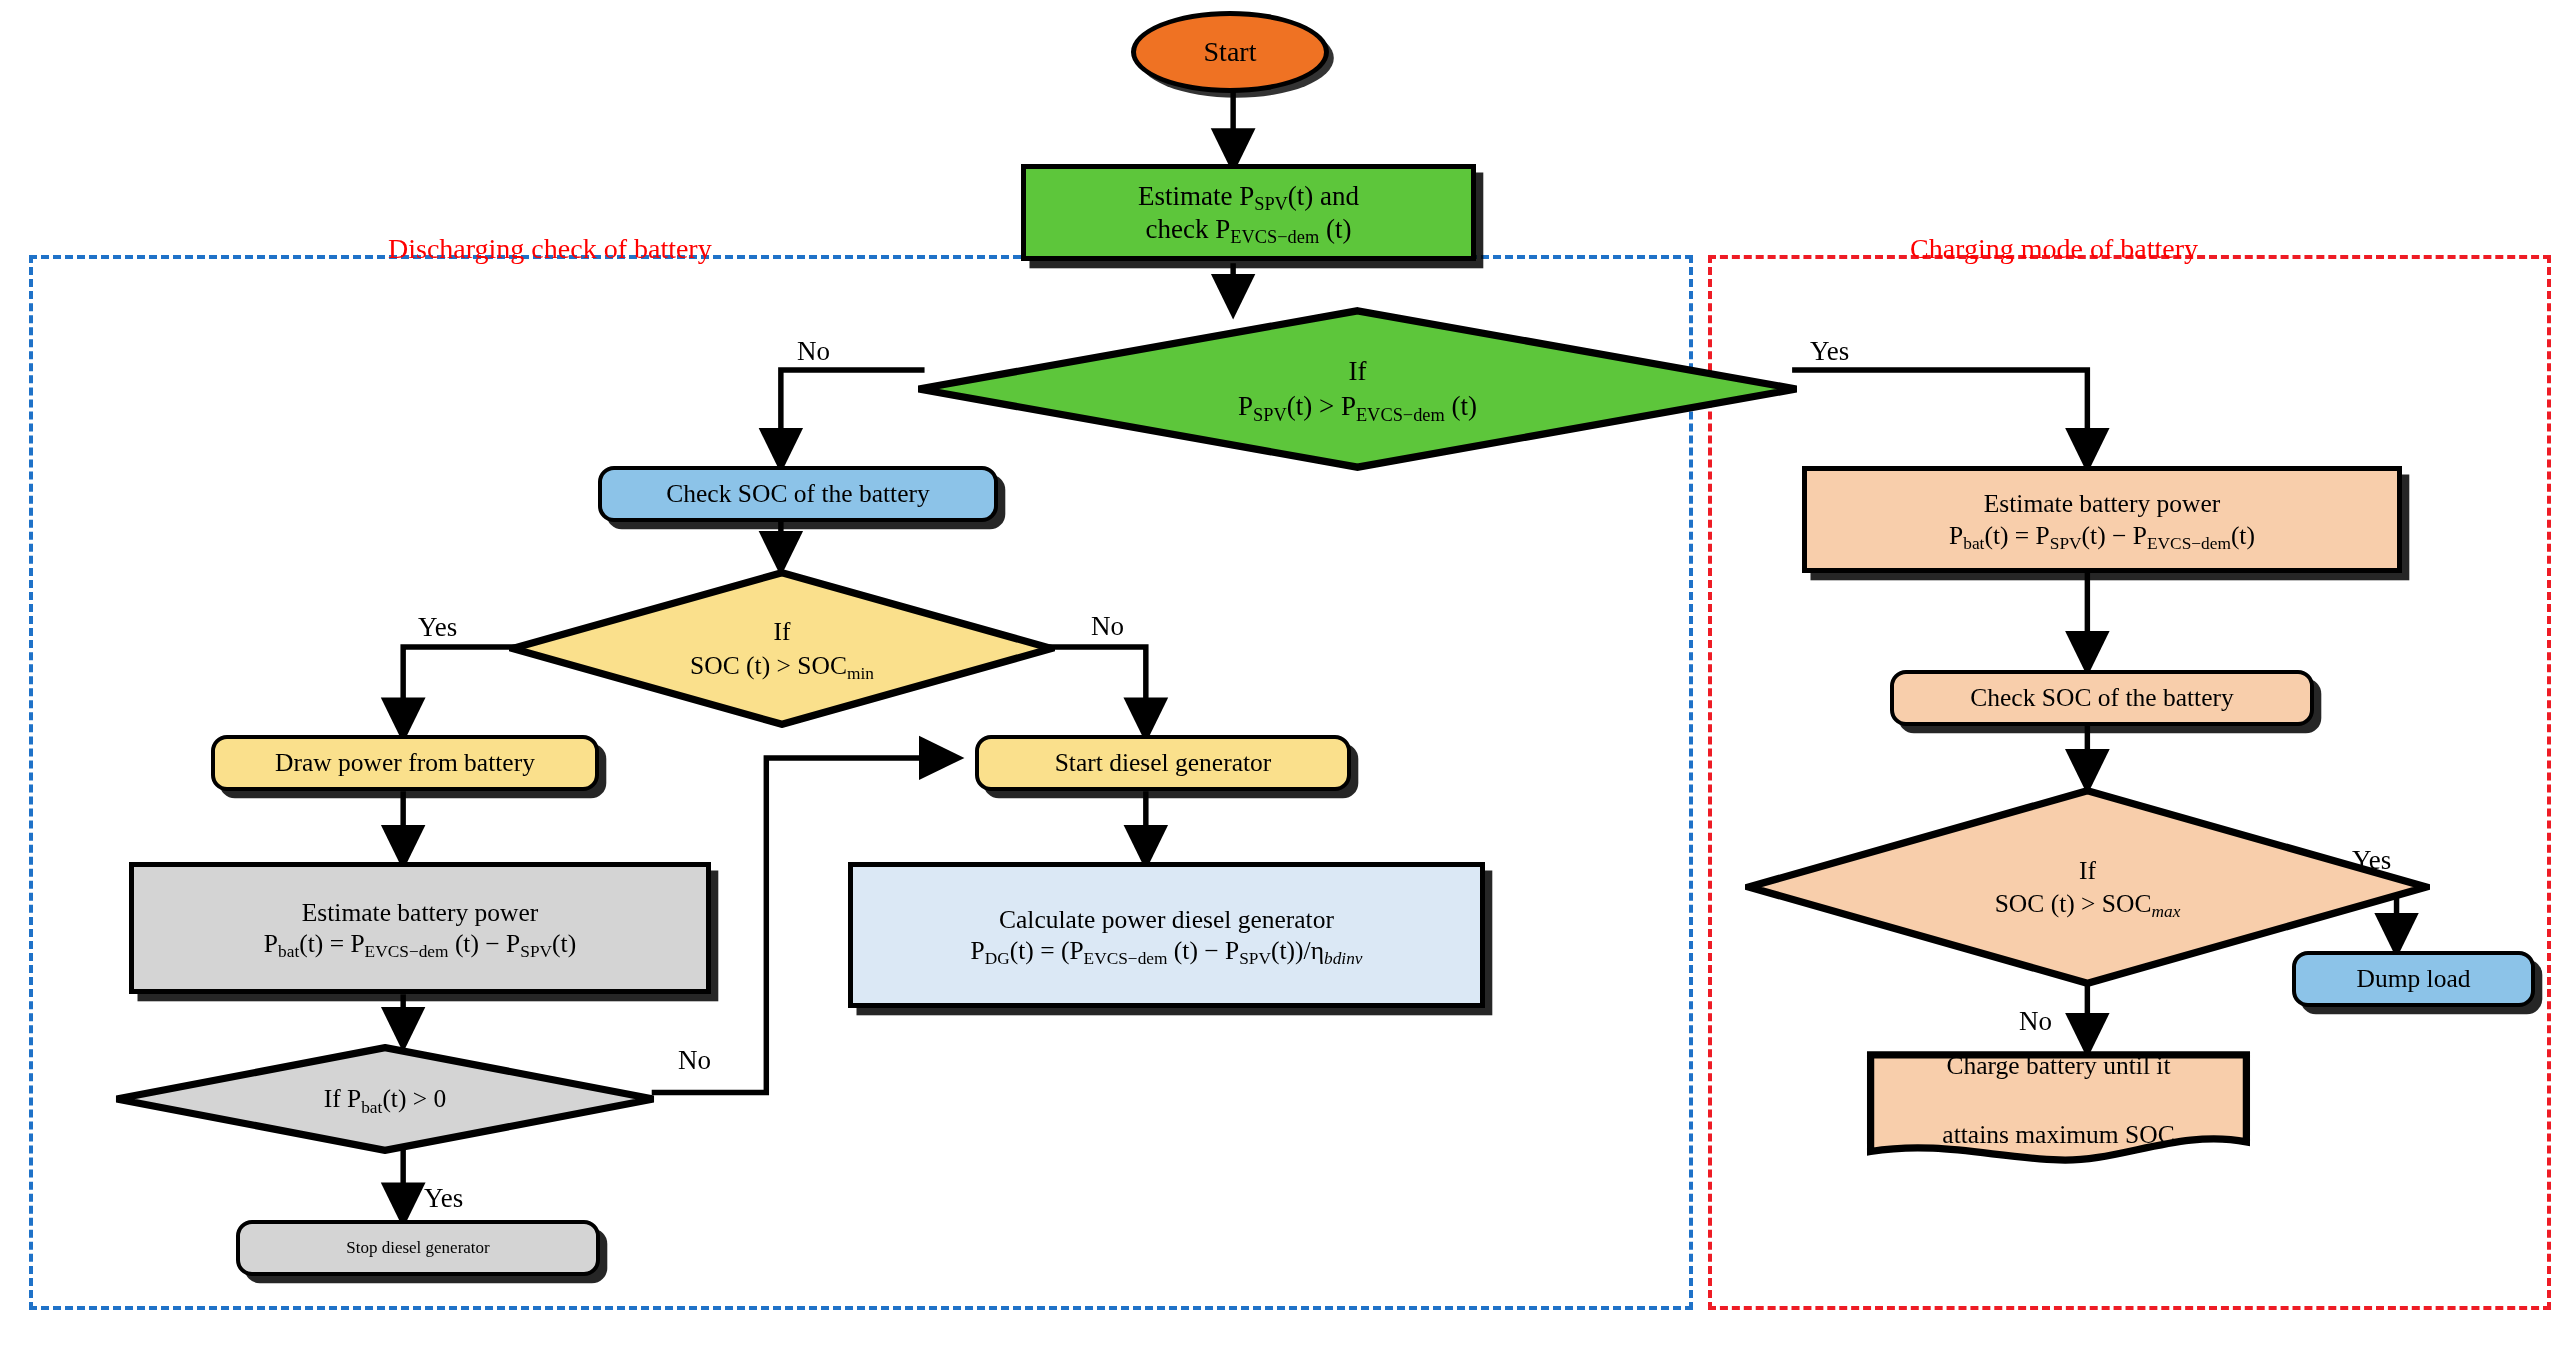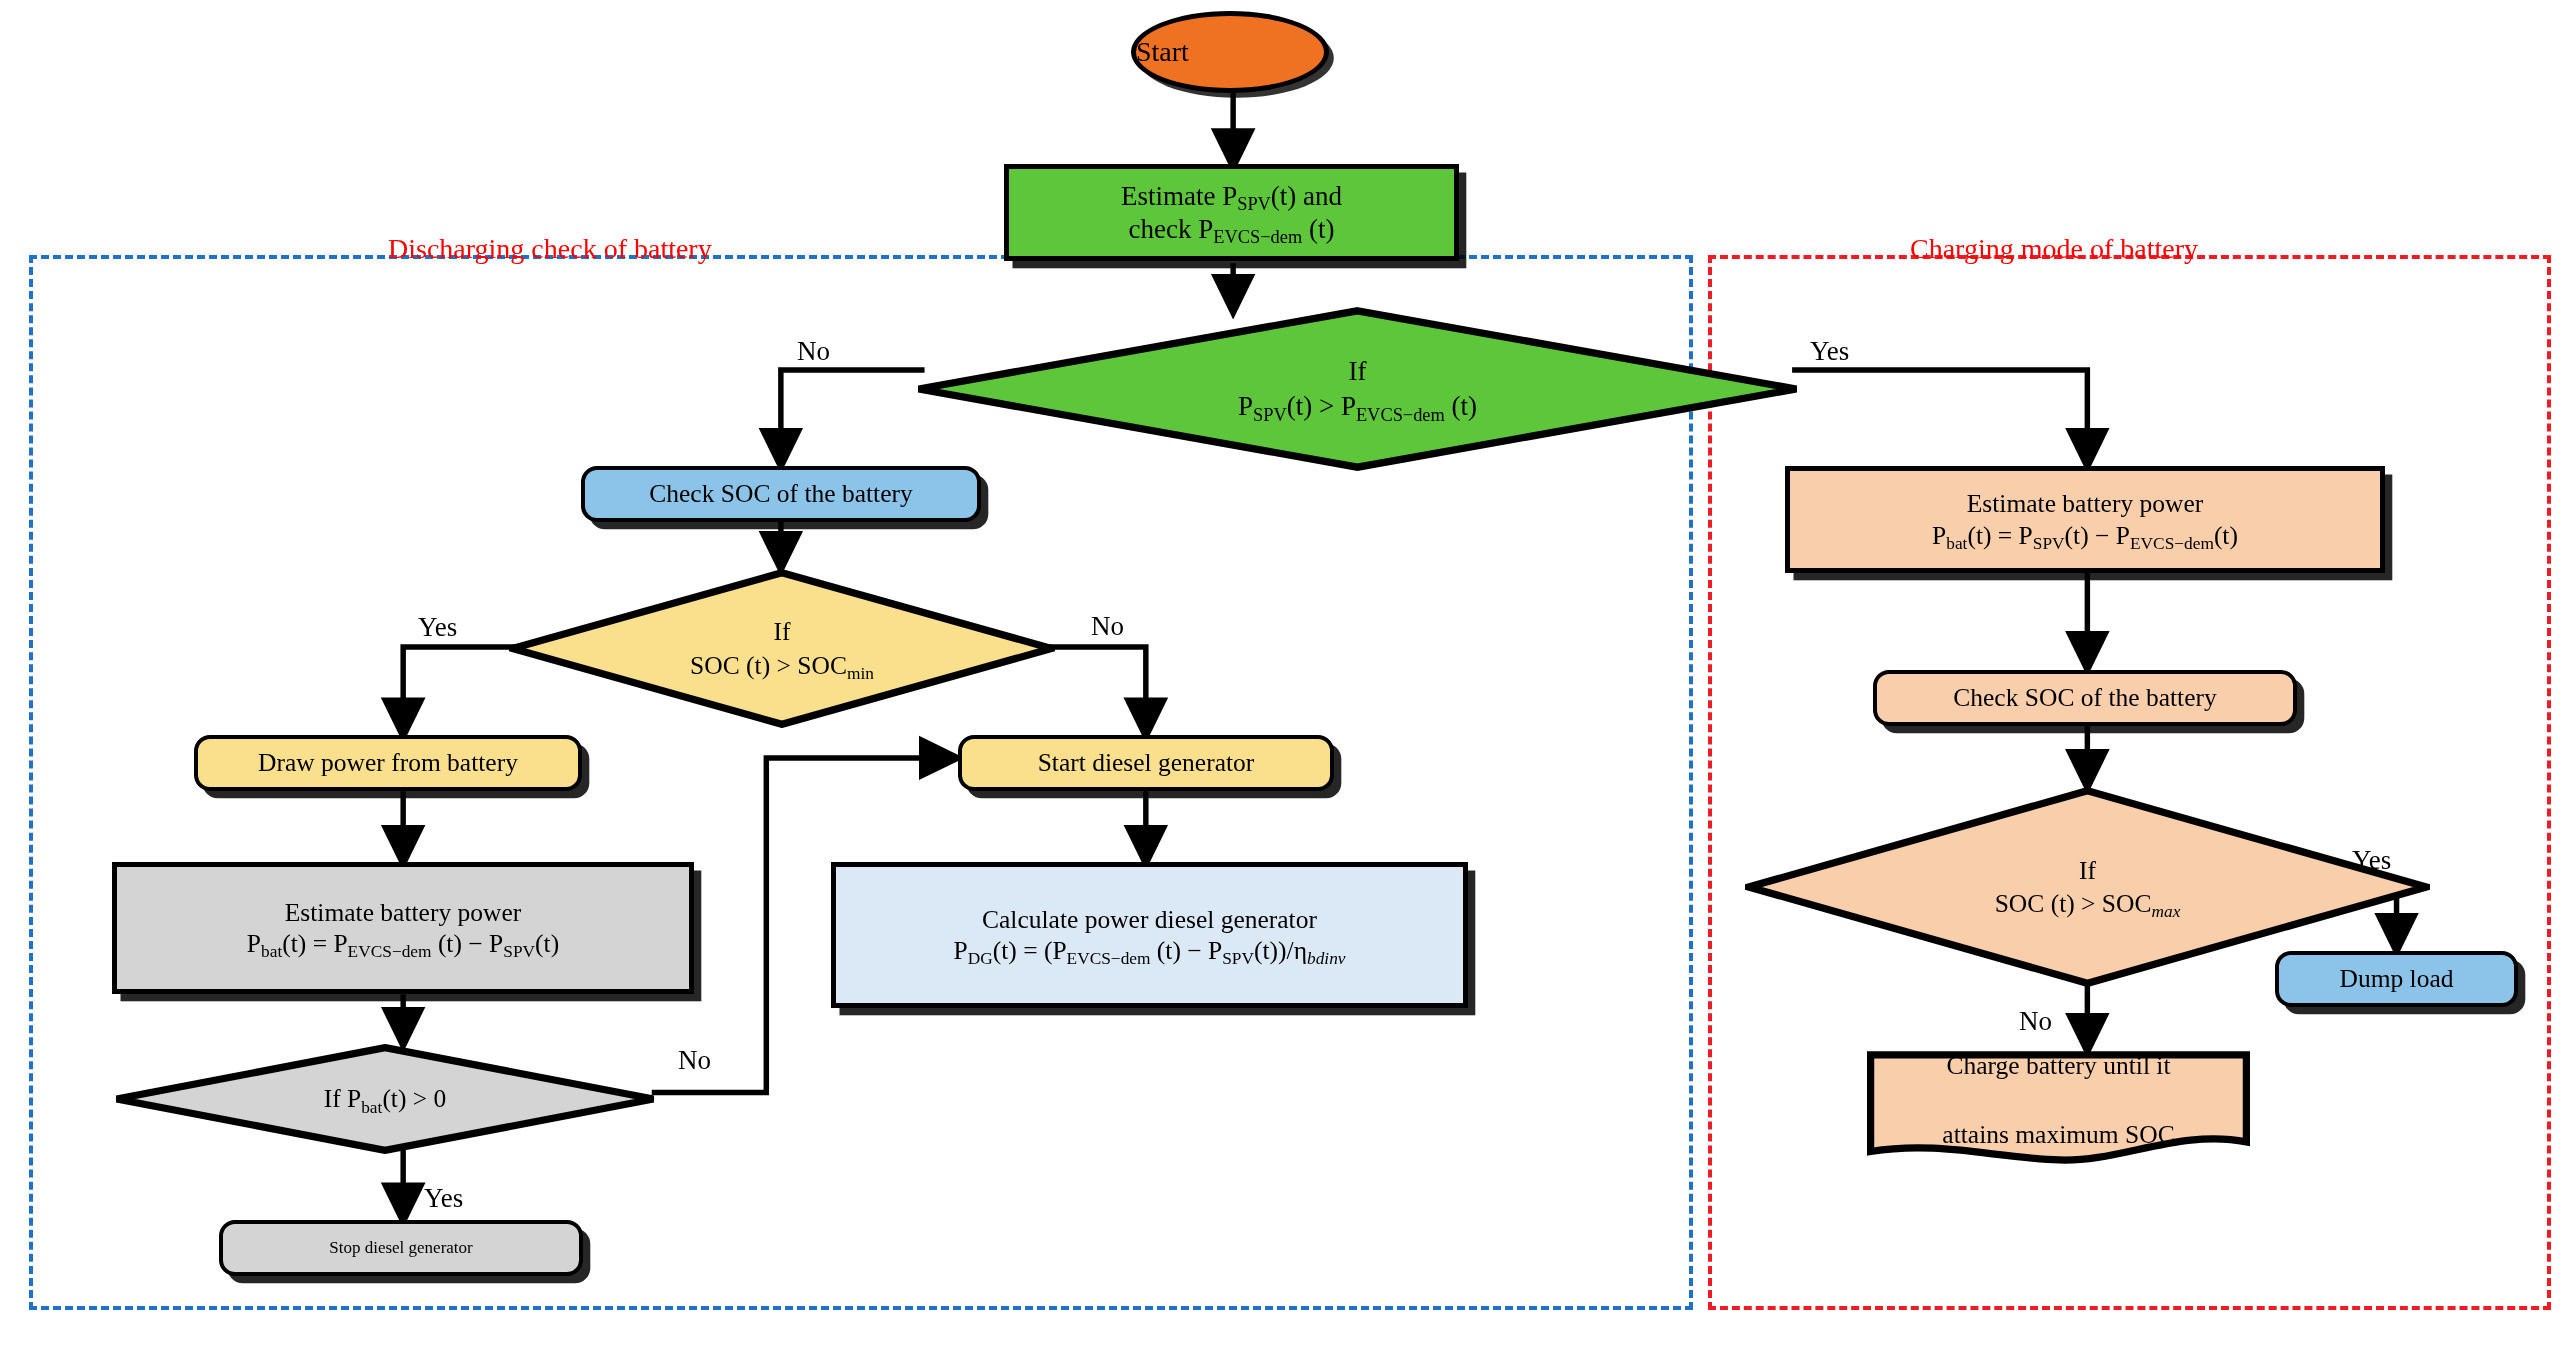--- a/index.html
+++ b/index.html
@@ -1,31 +1,31 @@
 <!DOCTYPE html>
 <html style="font-size:9.7px"><head>
 <meta charset="utf-8">
 <style>
   html,body{margin:0;padding:0;background:#ffffff;}
   body{font-family:"Liberation Serif", serif;}
   #stage{position:relative;width:2576px;height:1357px;background:#fff;overflow:hidden;}
   svg.layer{position:absolute;left:0;top:0;width:2576px;height:1357px;}
   .node{position:absolute;box-sizing:border-box;display:flex;align-items:center;justify-content:center;
         text-align:center;color:#000;line-height:1.22;}
-  .rect{border:5.5px solid #000;box-shadow:7.9px 7.9px 0 -0.6px rgba(0,0,0,0.85);}
+  .rect{border:5.5px solid #000;box-shadow:7.9px 7.9px 0 -0.6px rgba(0,0,0,0.85);margin-left:17px;}
   .rect.thin{border-width:4.9px;border-radius:16px;}
   .lbl{position:absolute;color:#000;white-space:nowrap;}
   .modelabel{position:absolute;color:#fe0000;white-space:nowrap;font-size:28px;}
   .dashbox{position:absolute;box-sizing:border-box;}
   .dashblue{border:4.2px dashed #1f72c8;}
   .dashred{border:4.2px dashed #ee1c25;}
   sub{font-size:0.68em;vertical-align:baseline;position:relative;top:0.30em;}
   .ital{font-style:italic;text-align:right;}
   .start-ellipse{position:absolute;border:5.5px solid #000;border-radius:50%;
-     display:flex;align-items:center;box-shadow:6px 6px 0 -1.2px rgba(0,0,0,.8);}
+     display:flex;align-items:center;justify-content:center;box-shadow:6px 6px 0 -1.2px rgba(0,0,0,.8);}
   .dia{position:absolute;}
   .dia .txt{position:absolute;left:0;top:0;width:100%;height:100%;display:flex;flex-direction:column;
             align-items:center;justify-content:center;text-align:center;line-height:1.3;}
   .doc{position:absolute;}
   .doc .txt{position:absolute;left:0;top:0;width:100%;height:100%;display:flex;flex-direction:column;
             align-items:center;justify-content:center;text-align:center;line-height:1.3;padding-bottom:15.8px;box-sizing:border-box;}
 </style>
 </head>
 <body>
 

